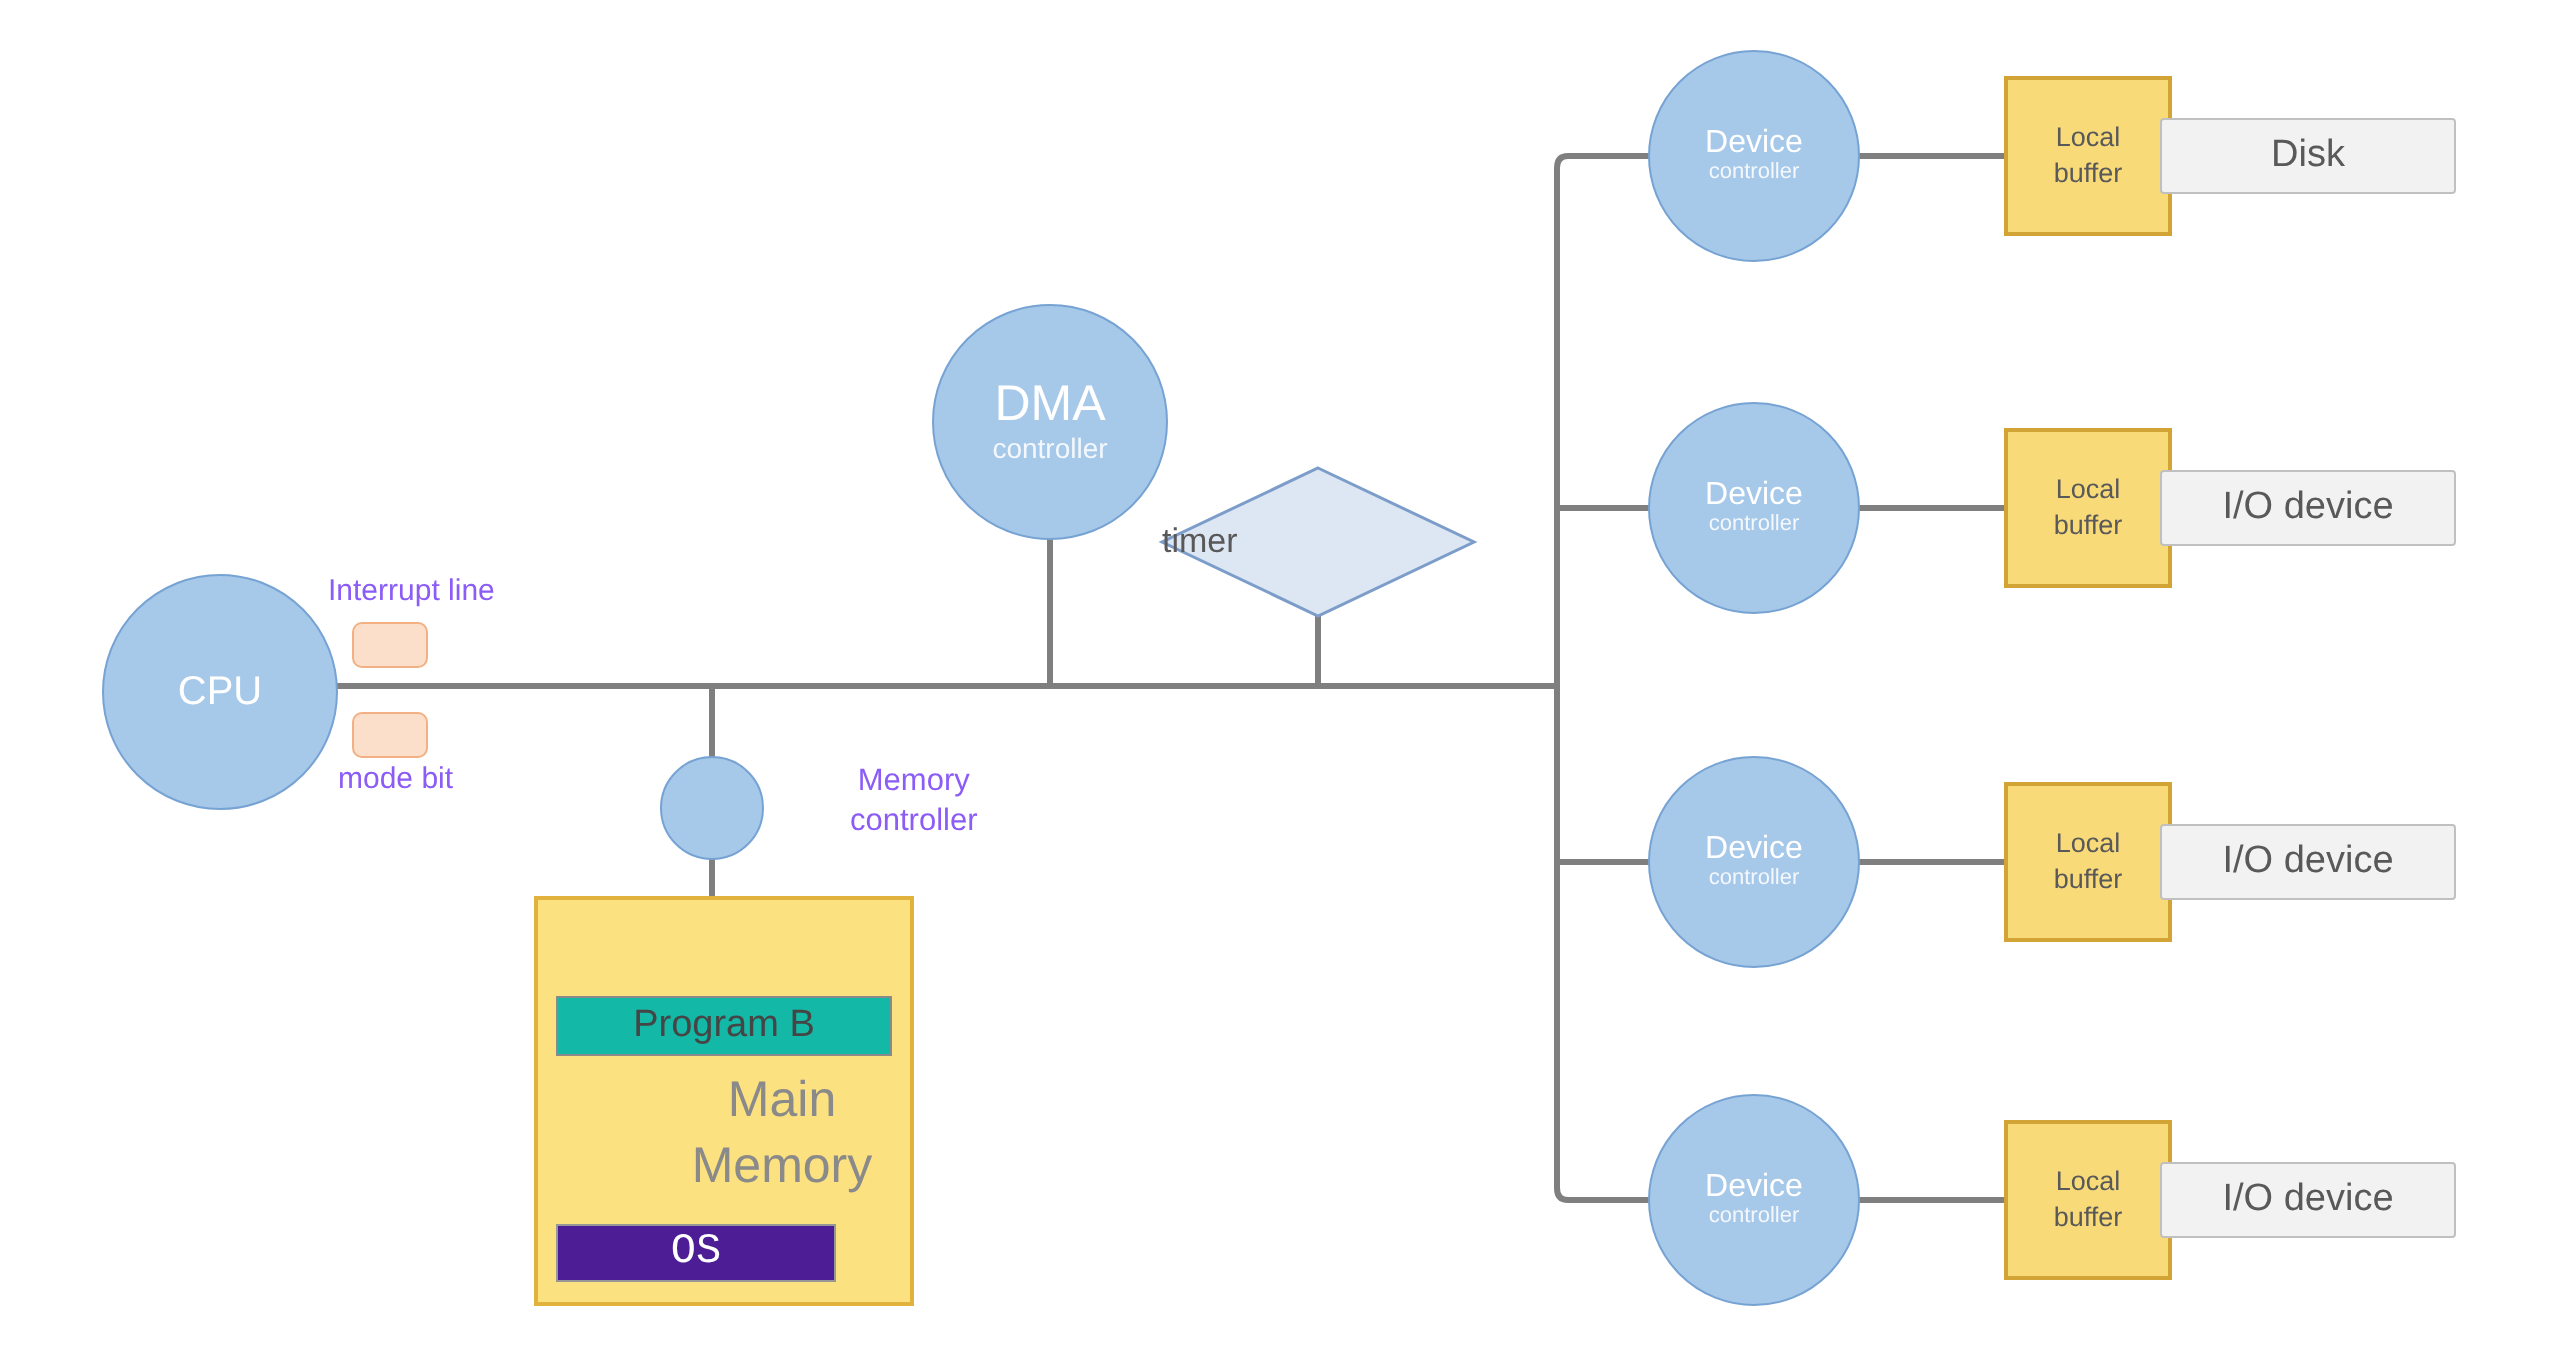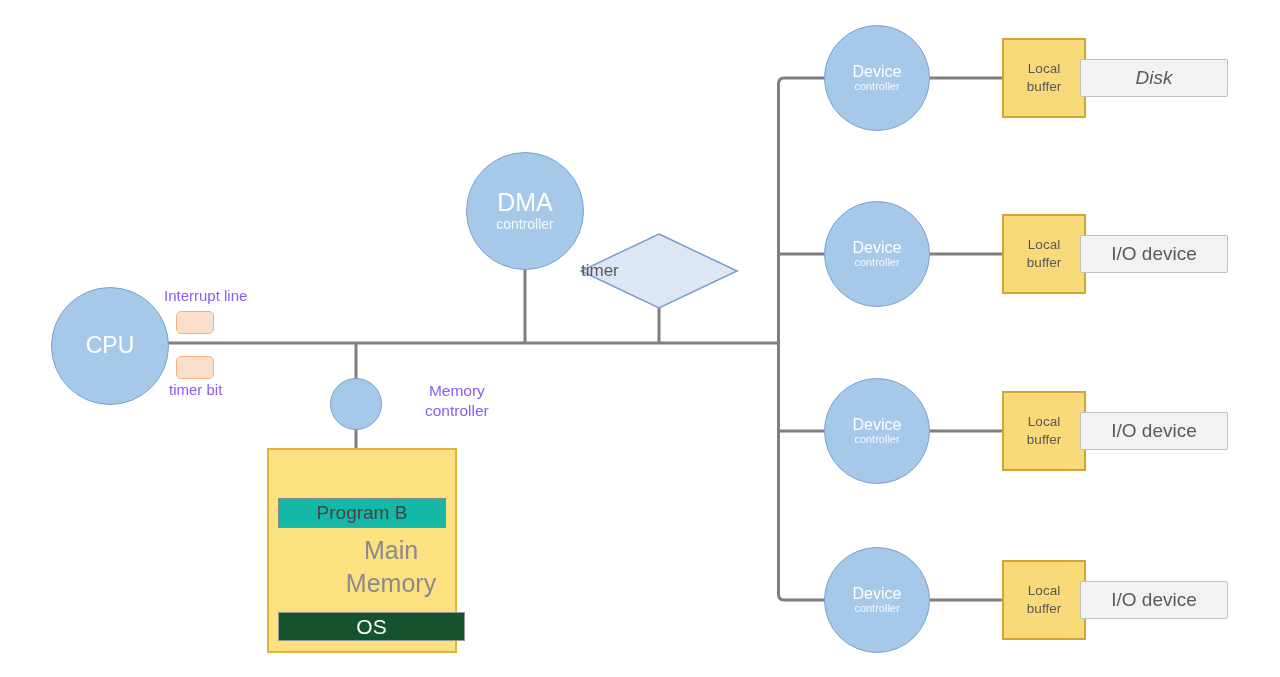--- a/index.html
+++ b/index.html
@@ -21,21 +21,21 @@
   .circle {
     border-radius: 50%;
     background: #a6c8e9;
     border: 1.5px solid #76a3d3;
     color: #ffffff;
     text-align: center;
   }
   .circle .title { line-height: 1.1; }
   .circle .subtitle { opacity: 0.88; line-height: 1.2; }
 
-  .cpu-circle      { left: 51px;  top: 287px; width: 118px; height: 118px; font-size: 23px; }
+  .cpu-circle      { left: 51px;  top: 287px; width: 118px; height: 118px; font-size: 20px; }
   .dma-circle      { left: 466px; top: 152px; width: 118px; height: 118px; }
   .dma-circle .title    { font-size: 25px; }
   .dma-circle .subtitle { font-size: 14px; }
   .memctrl-circle  { left: 330px; top: 378px; width: 52px; height: 52px; }
 
   .dev-circle { width: 106px; height: 106px; left: 824px; }
   .dev-circle .title    { font-size: 16px; }
   .dev-circle .subtitle { font-size: 11px; }
 
   .label {
@@ -80,24 +80,24 @@
   .prog-a { top: 12px; background: #f5c9a8; }
   .prog-b { top: 48px; background: #14b8a6; }
   .mem-title {
     position: absolute;
     left: 0; top: 84px; width: 100%;
     text-align: center;
     color: #8a8a8a; font-size: 25px; line-height: 33px;
   }
   .os-slot {
     position: absolute;
-    left: 9px; top: 162px; width: 187px; height: 29px;
-    background: #14532d; border: 1px solid #979797;
-    display: flex; align-items: center; justify-content: center;
-    color: #ffffff; font-size: 21px;
+    left: 9px; top: 162px; width: 140px; height: 29px;
+    background: #4c1d95; border: 1px solid #979797;
+    display: flex; align-items: center; justify-content: center;
+    color: #ffffff; font-size: 21px; font-family: Liberation Mono, monospace;
   }
 
   .buffer-box {
     position: absolute;
     left: 973px; width: 84px; height: 80px;
     background: #f8da79;
     border: 2px solid #d2a435;
     display: flex; align-items: center; justify-content: center;
     text-align: center;
     color: #595959; font-size: 13.5px; line-height: 1.3;
@@ -107,21 +107,21 @@
     position: absolute;
     left: 1080px; width: 148px; height: 38px;
     background: #f2f2f2;
     border: 1.5px solid #c0c0c0;
     border-radius: 2px;
     display: flex; align-items: center; justify-content: center;
     color: #595959; font-size: 19px;
   }
 
   
-  .r1.dev-circle { top: 25px; }  .r1.buffer-box { top: 38px; }  .r1.device-box { top: 59px; font-style: italic; }
+  .r1.dev-circle { top: 25px; }  .r1.buffer-box { top: 38px; }  .r1.device-box { top: 59px; }
   .r2.dev-circle { top: 201px; } .r2.buffer-box { top: 214px; } .r2.device-box { top: 235px; }
   .r3.dev-circle { top: 378px; } .r3.buffer-box { top: 391px; } .r3.device-box { top: 412px; }
   .r4.dev-circle { top: 547px; } .r4.buffer-box { top: 560px; } .r4.device-box { top: 581px; }
 </style>
 </head>
 <body>
 
 <div class="canvas">
 
   <svg class="wires" width="1280" height="677" viewBox="0 0 1280 677">
@@ -145,21 +145,21 @@
   </svg>
 
   <div class="node circle cpu-circle">
     <span class="title">CPU</span>
   </div>
 
   <div class="label" style="left:164px; top:287px;">Interrupt line</div>
   <div class="flag" style="left:176px; top:311px;"></div>
 
   <div class="flag" style="left:176px; top:356px;"></div>
-  <div class="label" style="left:169px; top:381px;">timer bit</div>
+  <div class="label" style="left:169px; top:381px;">mode bit</div>
 
   <div class="node circle dma-circle">
     <span class="title">DMA</span>
     <span class="subtitle">controller</span>
   </div>
 
   <div class="timer-label">
     <span>timer</span>
   </div>
 

